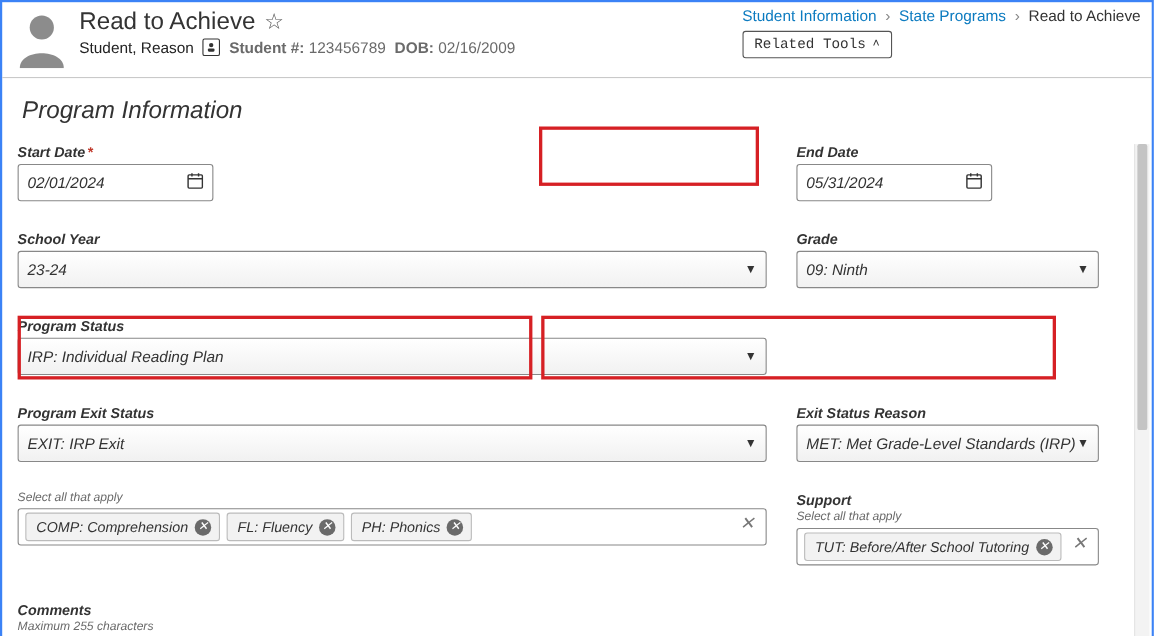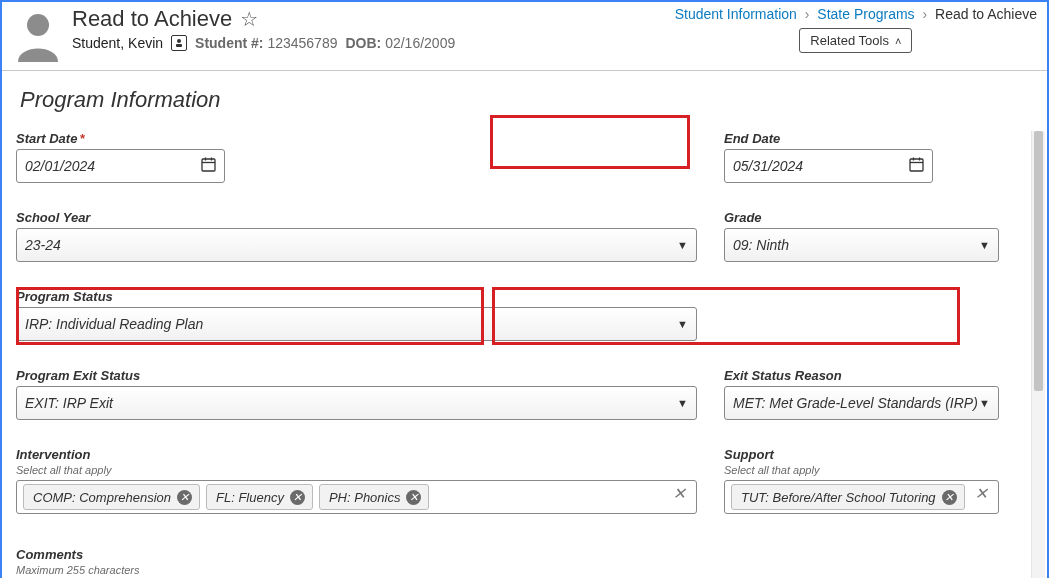--- a/index.html
+++ b/index.html
@@ -33,21 +33,21 @@
   .student-line { margin-top:3px; font-size:14px; color:#333; display:flex; align-items:center; gap:8px; flex-wrap:wrap; }
   .student-name { font-weight:400; color:#222; }
   .id-badge { display:inline-flex; align-items:center; justify-content:center; width:16px; height:16px; border:1.5px solid #333; border-radius:2px; font-size:10px; font-weight:bold; }
   .muted { color:#6a6a6a; }
   .bold { font-weight:600; }
   .crumbs-col { margin-left:auto; text-align:right; }
   .crumbs { font-size:14px; white-space:nowrap; }
   .crumb-link { color:#0c7bc0; text-decoration:none;margin-top:41px; }
   .crumb-sep { color:#888; padding:0 4px; }
   .crumb-cur { color:#333; }
-  .tools-row { display:flex; justify-content:center; margin-top:6px; }
+  .tools-row { display:flex; justify-content:flex-start; margin-top:6px;font-family:Liberation Mono, monospace; }
   .tools-btn {
     background:#fff; border:1px solid #555; border-radius:3px;
     padding:4px 10px; font-size:13px; cursor:pointer;
     display:flex; align-items:center; gap:6px;
   }
   .chev { font-size:11px; }
   .content { padding: 10px 28px 0 14px; position:relative;font-style:italic; }
   .section-title { font-size:22px; font-weight:400; margin:6px 0 18px 4px; color:#333; }
   .form-grid {
     display:grid;
@@ -58,21 +58,21 @@
   }
   .field { display:flex; flex-direction:column; position:relative; }
   .field.full { grid-column: 1 / -1; }
   .label { font-size:13px; font-weight:700; margin-bottom:3px; }
   .sublabel { font-size:11px; color:#6a6a6a; margin-bottom:4px; margin-top:-1px; }
   .req { color:#c0392b; margin-left:2px; }
   .control {
     height:34px; border:1px solid #888; border-radius:3px; background:#fff;
     display:flex; align-items:center; padding:0 8px; font-size:14px; color:#333;
   }
-  .date-ctl { width:209px; justify-content:space-between; }
+  .date-ctl { width:178px; justify-content:space-between; }
   .date-ctl .cal-icon { font-size:14px; color:#333; }
   .select-ctl {
     justify-content:space-between; cursor:pointer;
     background: linear-gradient(#ffffff,#f1f1f1);
   }
   .select-ctl .tri { font-size:11px; color:#333; }
   .multi-ctl {
     min-height:34px; border:1px solid #888; border-radius:3px; background:#fff;
     display:flex; padding:3px 6px; gap:6px; font-size:14px;
   }
@@ -121,21 +121,21 @@
           <circle cx="26" cy="15" r="11" fill="#8c8c8c"></circle>
           <path d="M6 52 C6 34 46 34 46 52 Z" fill="#8c8c8c"></path>
         </svg>
       </div>
       <div class="title-col">
         <div class="title-row">
           <h1 class="page-title">Read to Achieve</h1>
           <span class="star-icon">☆</span>
         </div>
         <div class="student-line">
-          <span class="student-name">Student, Kevin</span>
+          <span class="student-name">Student, Reason</span>
           <span class="id-badge">
             <svg width="12" height="12" viewBox="0 0 12 12">
                 <circle cx="6" cy="4" r="2" fill="#333"></circle>
                 <rect x="3" y="7" width="6" height="3" rx="1" fill="#333"></rect>
               </svg>
           </span>
           <span class="muted"><span class="bold">Student #:</span> <span>123456789</span></span>
           <span class="muted"><span class="bold">DOB:</span> <span>02/16/2009</span></span>
         </div>
       </div>
@@ -235,21 +235,20 @@
 
       <div class="field right-half">
         <div class="label">Exit Status Reason</div>
         <div class="control select-ctl">
           <span>MET: Met Grade-Level Standards (IRP)</span>
           <span class="tri">▼</span>
         </div>
       </div>
 
       <div class="field left-half">
-        <div class="label">Intervention</div>
         <div class="sublabel">Select all that apply</div>
         <div class="multi-ctl">
           <span class="chip">
             <span>COMP: Comprehension</span>
             <span class="xcirc">✕</span>
           </span>
           <span class="chip">
             <span>FL: Fluency</span>
             <span class="xcirc">✕</span>
           </span>

